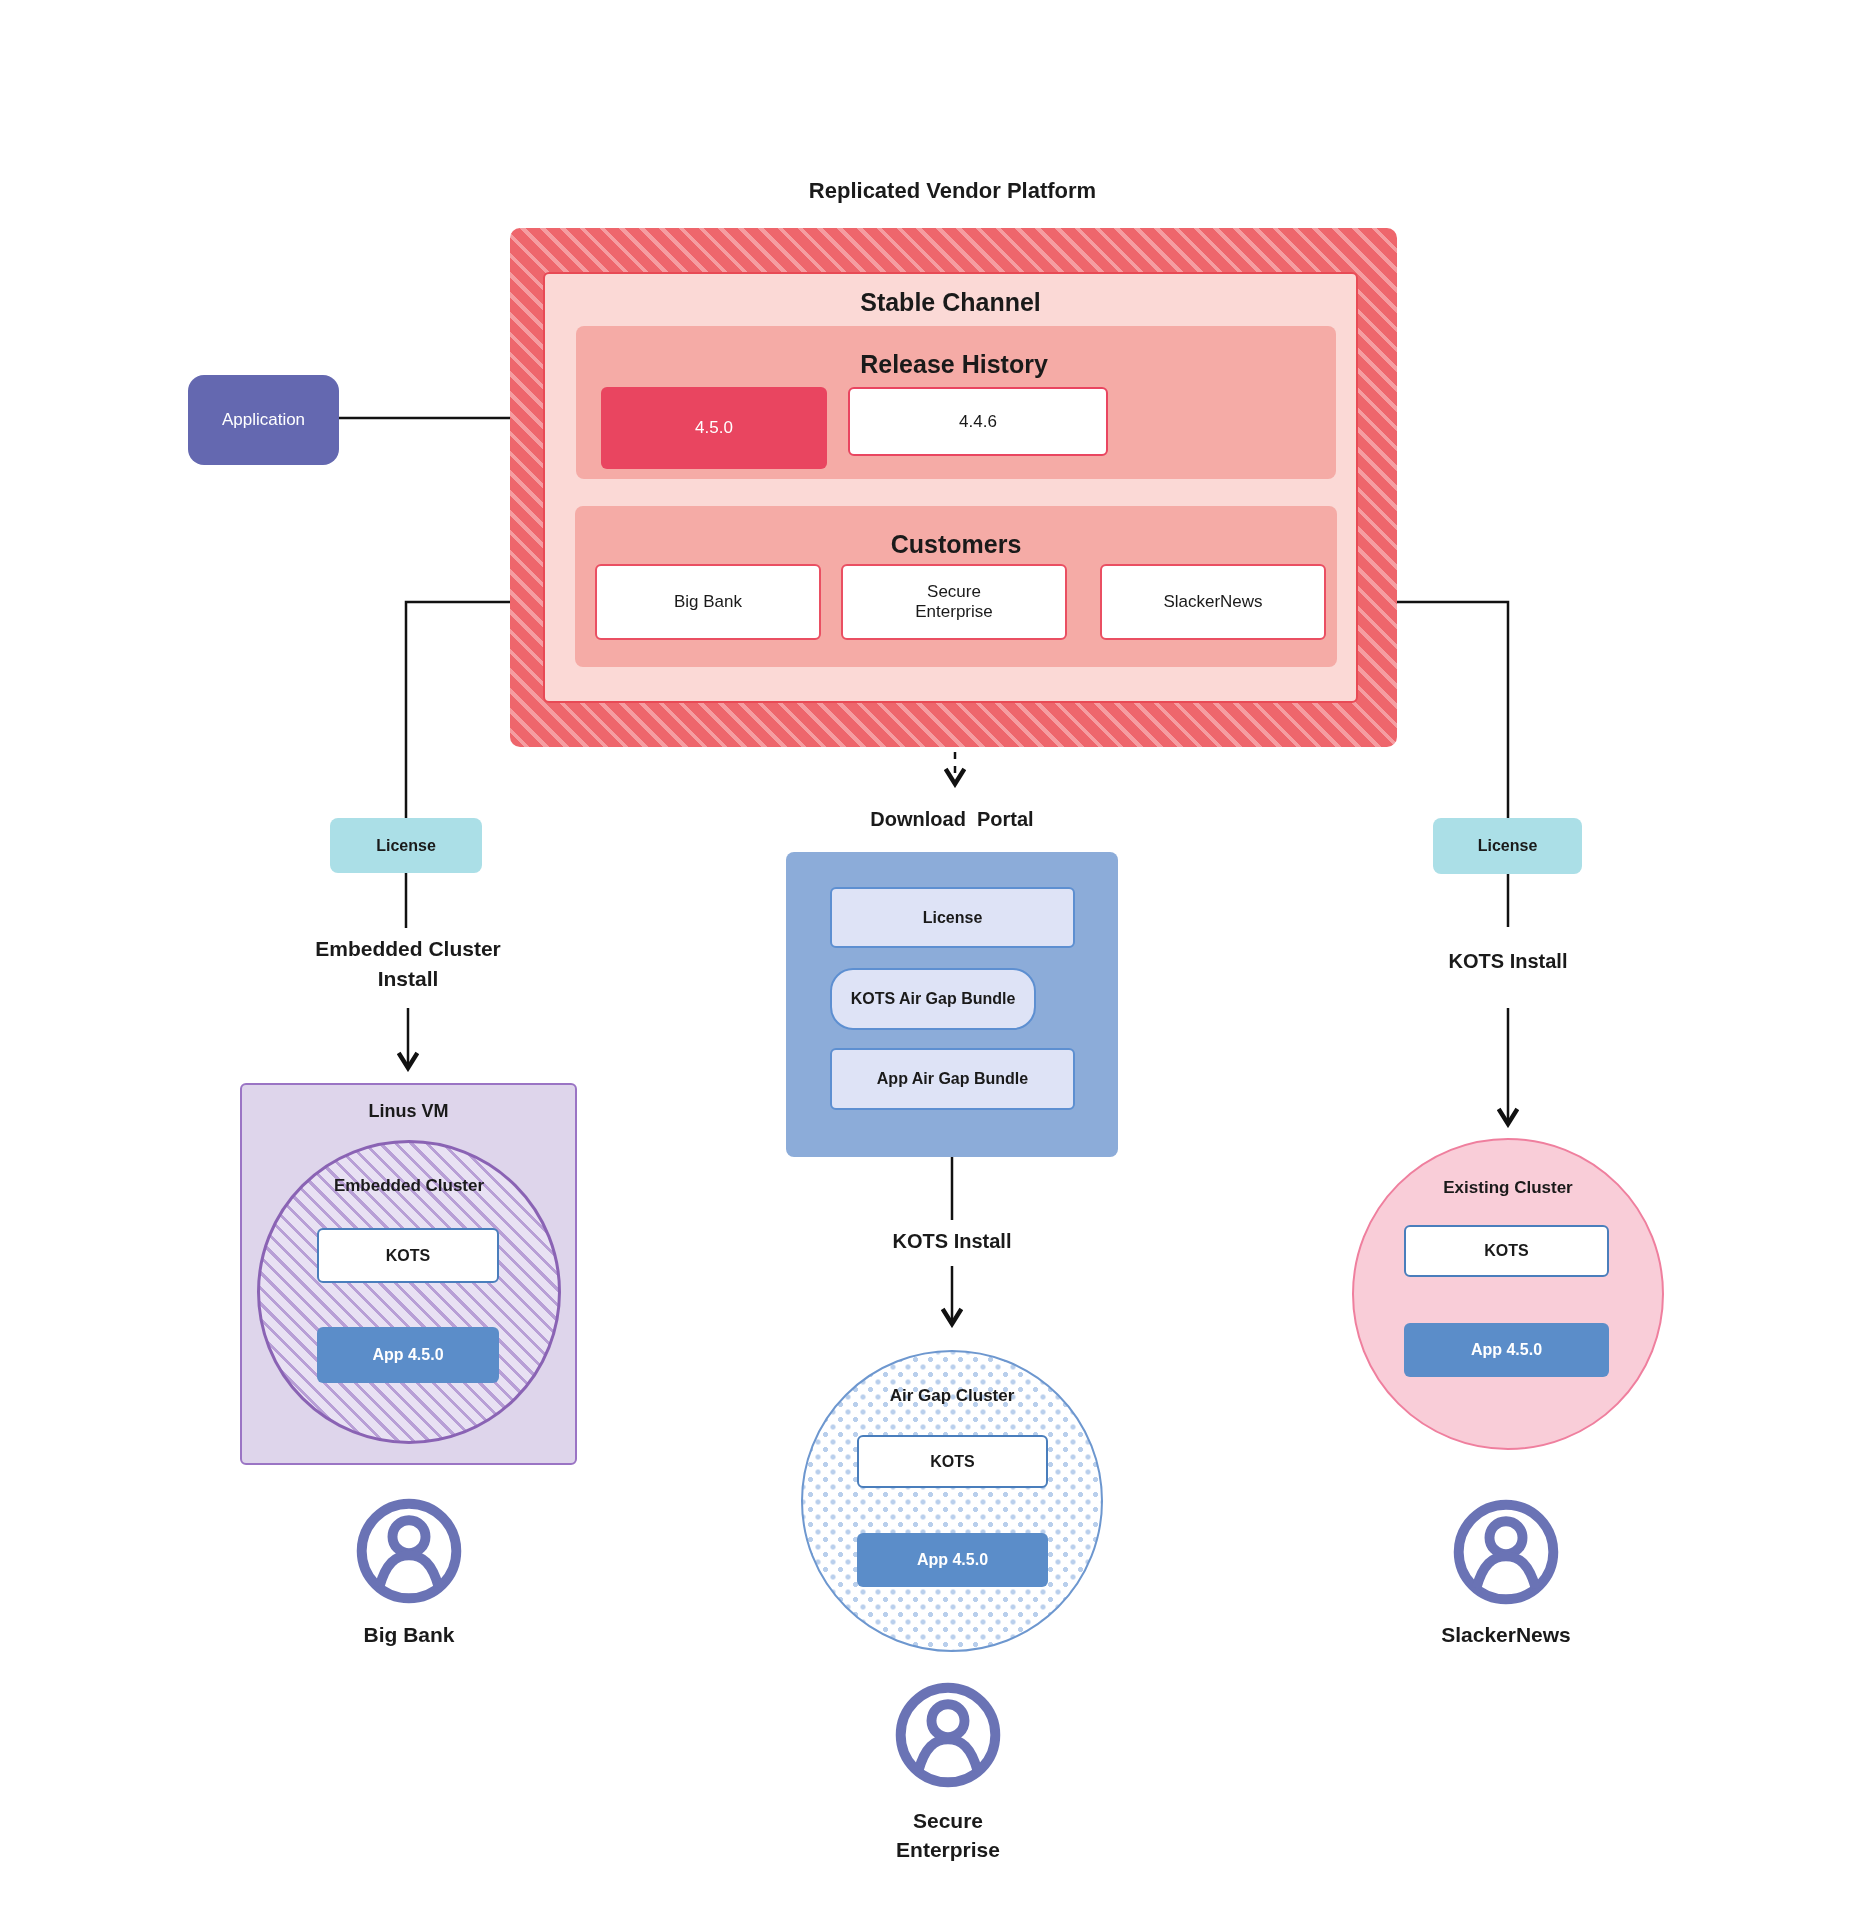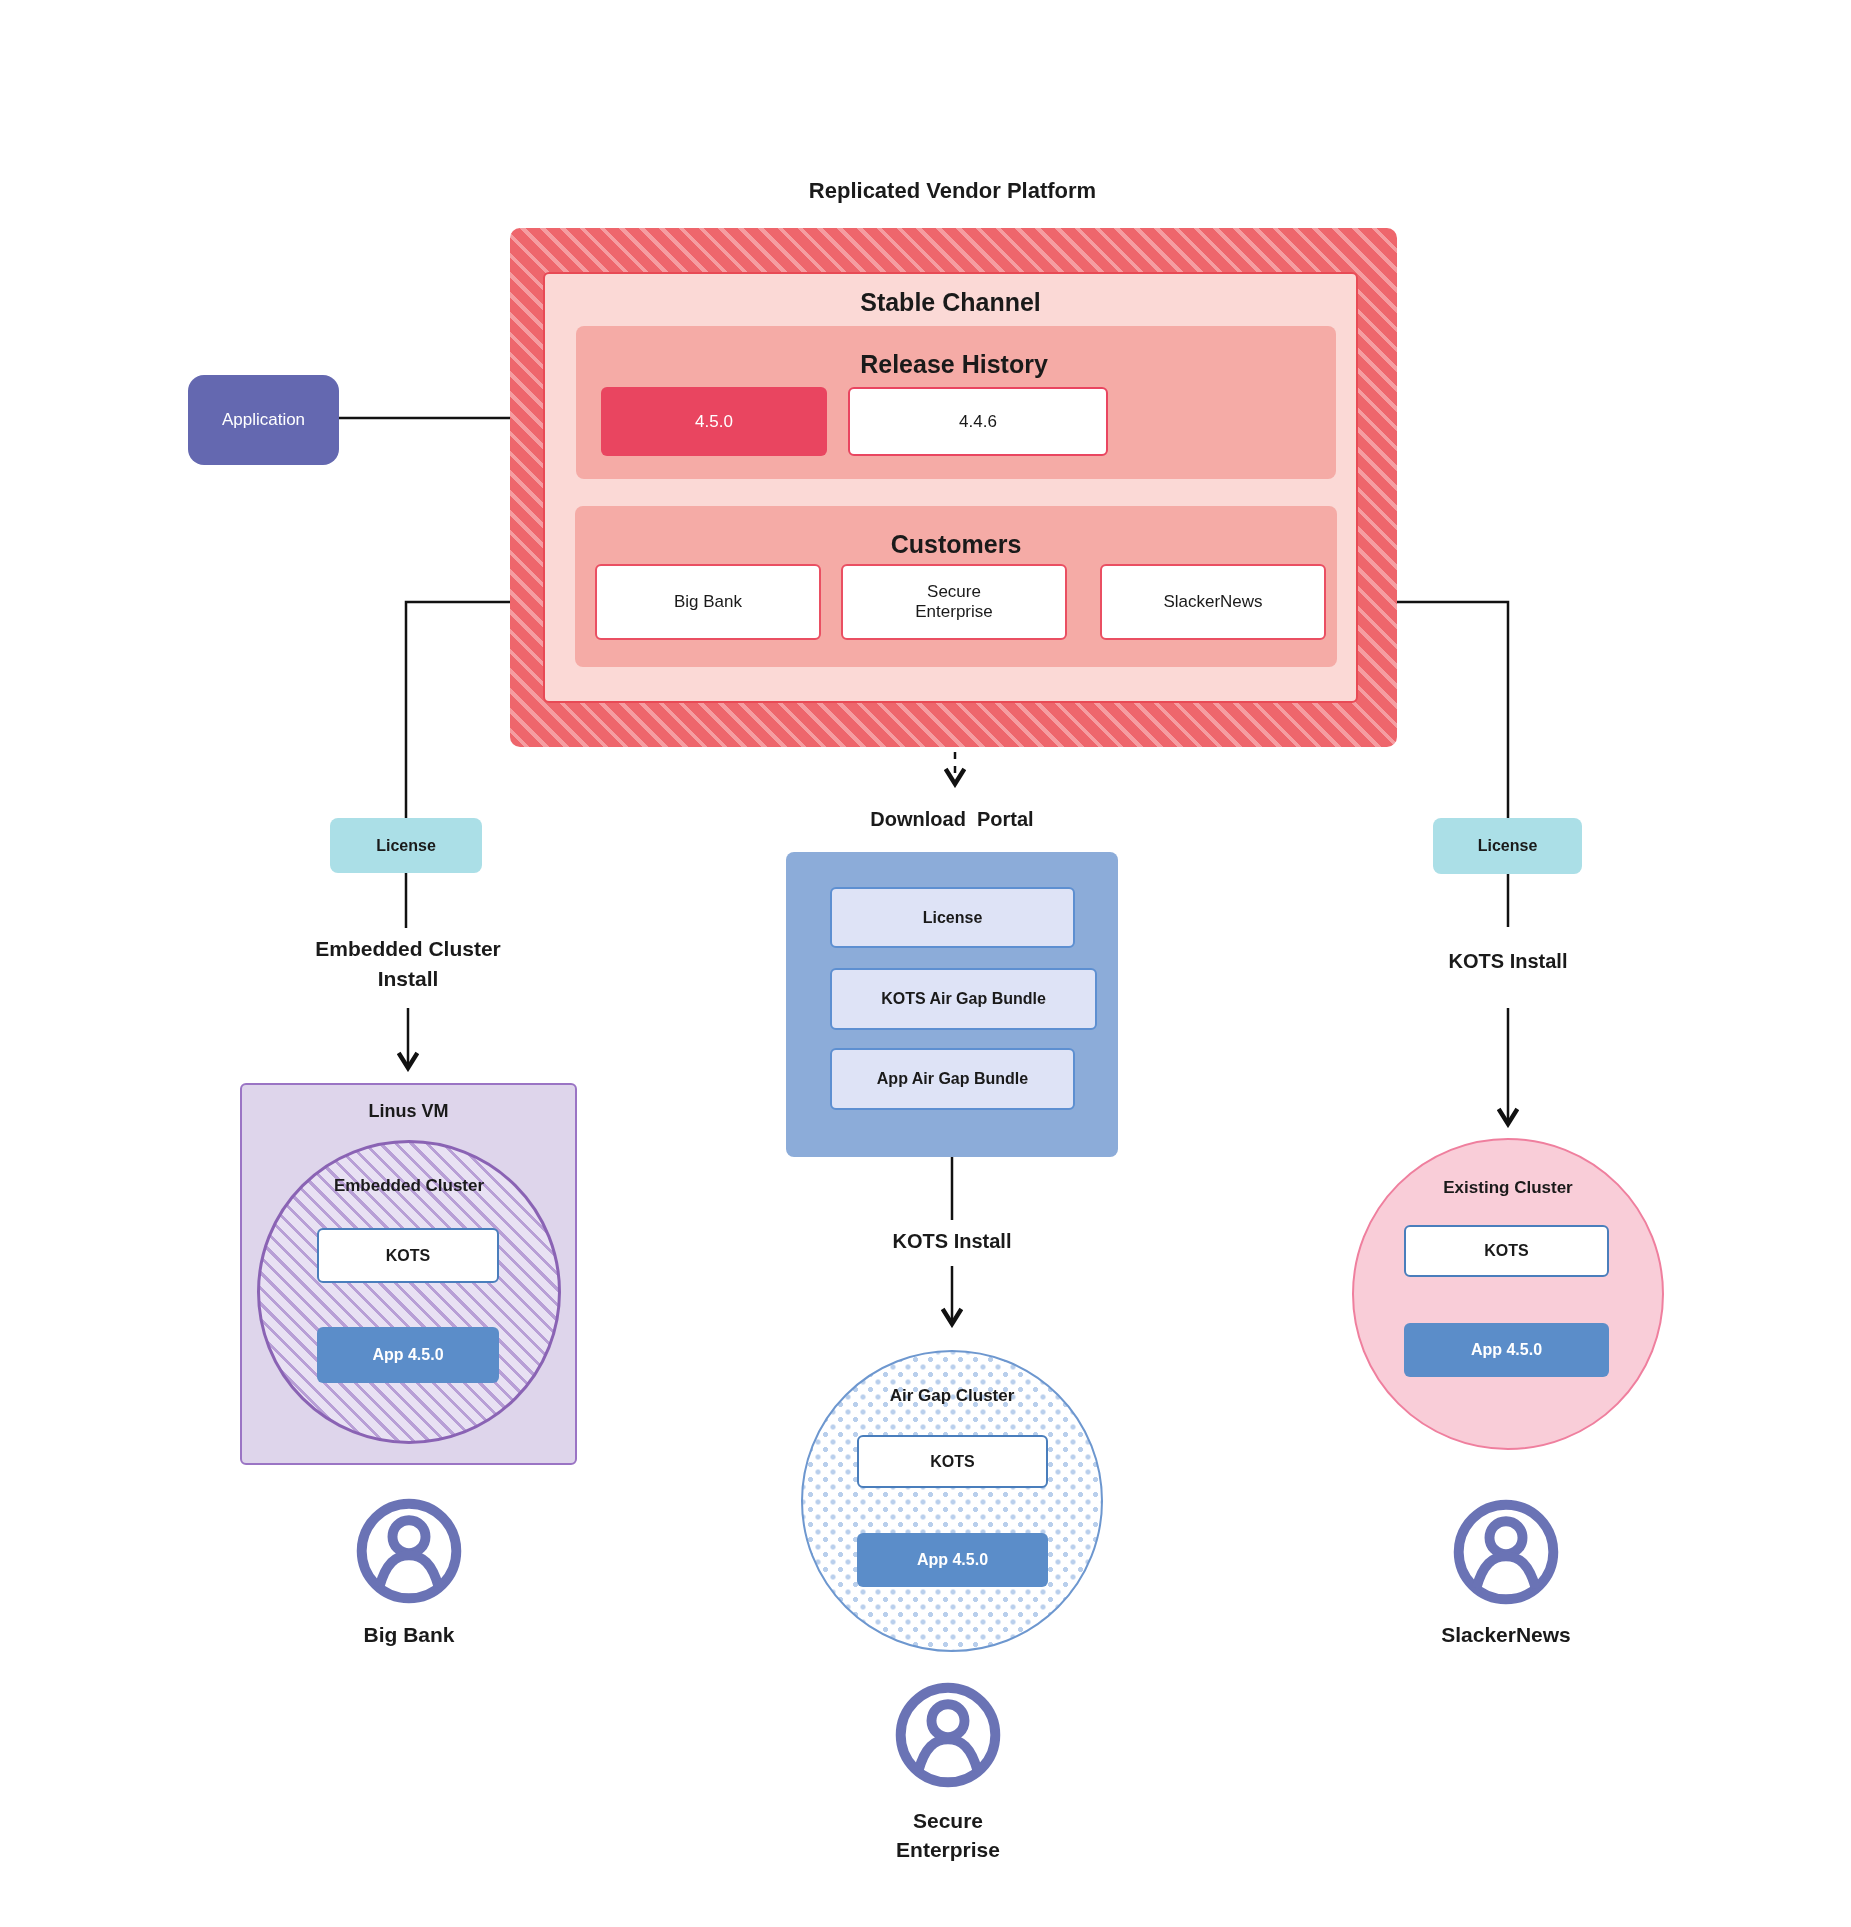--- a/index.html
+++ b/index.html
@@ -66,21 +66,21 @@
   </svg>
 
   <div class="abs lbl f22" style="left:700px;top:178px;width:505px;">Replicated Vendor Platform</div>
 
   <div class="abs hatch-red" style="left:510px;top:228px;width:887px;height:519px;"></div>
   <div class="abs stable" style="left:543px;top:272px;width:815px;height:431px;"></div>
   <div class="abs lbl f19" style="left:543px;top:288px;width:815px;">Stable Channel</div>
 
   <div class="abs pinkpanel" style="left:576px;top:326px;width:760px;height:153px;"></div>
   <div class="abs lbl f19" style="left:576px;top:350px;width:756px;">Release History</div>
-  <div class="abs ctr rel-current" style="left:601px;top:387px;width:226px;height:69px;">4.5.0</div>
+  <div class="abs ctr rel-current" style="left:601px;top:387px;width:226px;height:82px;">4.5.0</div>
   <div class="abs ctr rel-old" style="left:848px;top:387px;width:260px;height:69px;">4.4.6</div>
 
   <div class="abs pinkpanel" style="left:575px;top:506px;width:762px;height:161px;"></div>
   <div class="abs lbl f19" style="left:575px;top:530px;width:762px;">Customers</div>
   <div class="abs ctr cust" style="left:595px;top:564px;width:226px;height:76px;">Big Bank</div>
   <div class="abs ctr cust" style="left:841px;top:564px;width:226px;height:76px;">Secure
 Enterprise</div>
   <div class="abs ctr cust" style="left:1100px;top:564px;width:226px;height:76px;">SlackerNews</div>
 
   <div class="abs ctr appbox" style="left:188px;top:375px;width:151px;height:90px;">Application</div>
@@ -101,21 +101,21 @@
       <circle cx="50" cy="50" r="43"></circle>
       <circle cx="50" cy="37" r="15"></circle>
       <path d="M 23 83 C 29 61 38 54 50 54 C 62 54 71 61 77 83"></path>
     </g>
   </svg>
   <div class="abs lbl f21" style="left:309px;top:1623px;width:200px;">Big Bank</div>
 
   <div class="abs lbl f20 pre" style="left:802px;top:808px;width:300px;">Download  Portal</div>
   <div class="abs dportal" style="left:786px;top:852px;width:332px;height:305px;"></div>
   <div class="abs ctr bundle" style="left:830px;top:887px;width:245px;height:61px;">License</div>
-  <div class="abs ctr bundle" style="left:830px;top:968px;width:267px;height:62px;">KOTS Air Gap Bundle</div>
+  <div class="abs ctr bundle" style="left:830px;top:968px;width:206px;height:62px;border-radius:23px;">KOTS Air Gap Bundle</div>
   <div class="abs ctr bundle" style="left:830px;top:1048px;width:245px;height:62px;">App Air Gap Bundle</div>
 
   <div class="abs lbl f20" style="left:852px;top:1230px;width:200px;">KOTS Install</div>
 
   <div class="abs circle circ-dots" style="left:801px;top:1350px;width:302px;height:302px;"></div>
   <div class="abs lbl f17" style="left:801px;top:1386px;width:302px;">Air Gap Cluster</div>
   <div class="abs ctr kots" style="left:857px;top:1435px;width:191px;height:53px;">KOTS</div>
   <div class="abs ctr appblue" style="left:857px;top:1533px;width:191px;height:54px;">App 4.5.0</div>
 
   <svg class="abs" style="left:893px;top:1680px;" width="110" height="110" viewBox="0 0 100 100">

